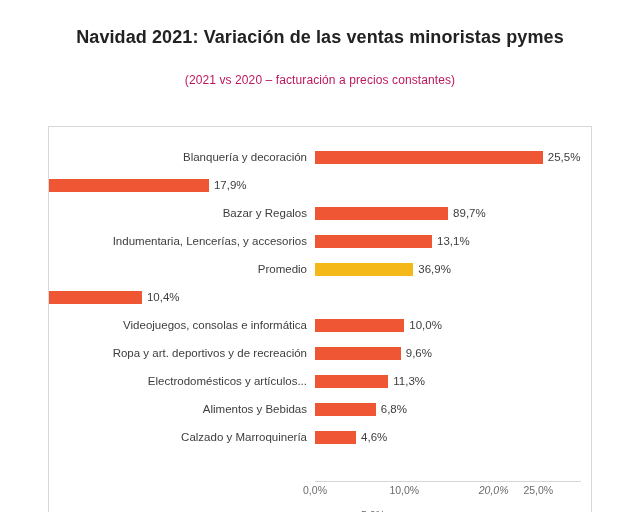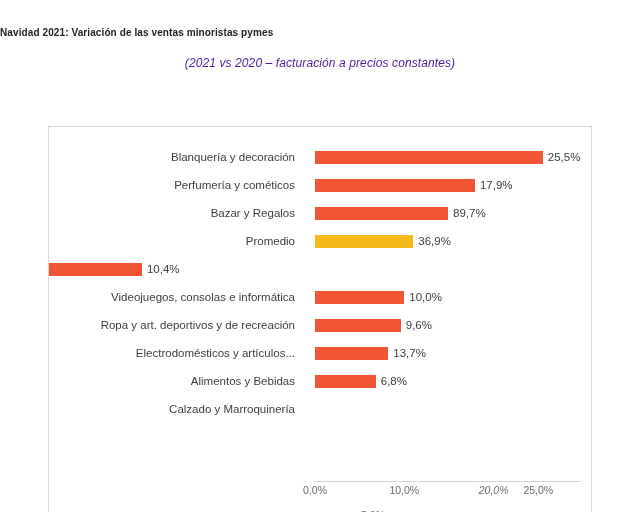--- a/index.html
+++ b/index.html
@@ -14,34 +14,33 @@
     color: #333333;
     overflow: hidden;
   }
   .page {
     position: relative;
     width: 640px;
     height: 512px;
     box-sizing: border-box;
   }
   .title {
-    text-align: left;
-    font-size: 10px;
+    text-align: center;
+    font-size: 18px;
     font-weight: bold;
     color: #222222;
     margin-top: 27px;
     letter-spacing: 0.1px;
   }
   .subtitle {
     text-align: center;
     font-size: 12px;
-    color: #4c1d95;
-    margin-top: 18px;
+    color: #be185d;
+    margin-top: 25px;
     letter-spacing: 0.1px;
-    font-style: italic;
   }
   .chart-card {
     position: absolute;
     left: 48px;
     top: 99px;
     width: 544px;
     height: 398px;
     border: 1px solid #d8d8d8;
     background: #ffffff;
     box-sizing: border-box;
@@ -61,21 +60,21 @@
   }
   .row {
     position: relative;
     height: 28px;
     display: flex;
     align-items: center;
   }
   .cat-label {
     width: 266px;
     text-align: right;
-    padding-right: 20px;
+    padding-right: 8px;
     font-size: 11.5px;
     color: #3d3d3d;
     box-sizing: border-box;
     white-space: nowrap;
     overflow: hidden;
   }
   .bar-zone {
     position: relative;
     height: 28px;
     flex: 1;
@@ -133,34 +132,40 @@
     <div class="plot">
       <div class="rows" id="rows">
           <div class="row">
             <div class="cat-label">Blanquería y decoración</div>
             <div class="bar-zone">
               <div class="bar" style="width: 227.8px;"></div>
               <div class="val-label">25,5%</div>
             </div>
           </div>
           <div class="row">
-            <div class="cat-label">Perfumería y cométicos</div>
             <div class="bar-zone">
               <div class="bar" style="width: 159.907px;"></div>
               <div class="val-label">17,9%</div>
             </div>
           </div>
           <div class="row">
             <div class="cat-label">Bazar y Regalos</div>
             <div class="bar-zone">
               <div class="bar" style="width: 133.107px;"></div>
               <div class="val-label">89,7%</div>
             </div>
           </div>
           <div class="row">
+            <div class="cat-label">Indumentaria, Lencerías, y accesorios</div>
+            <div class="bar-zone">
+              <div class="bar" style="width: 117.027px;"></div>
+              <div class="val-label">13,1%</div>
+            </div>
+          </div>
+          <div class="row">
             <div class="cat-label">Promedio</div>
             <div class="bar-zone">
               <div class="bar avg" style="width: 98.2667px;"></div>
               <div class="val-label">36,9%</div>
             </div>
           </div>
           <div class="row">
             <div class="bar-zone">
               <div class="bar" style="width: 92.9067px;"></div>
               <div class="val-label">10,4%</div>
@@ -177,32 +182,36 @@
             <div class="cat-label">Ropa y art. deportivos y de recreación</div>
             <div class="bar-zone">
               <div class="bar" style="width: 85.76px;"></div>
               <div class="val-label">9,6%</div>
             </div>
           </div>
           <div class="row">
             <div class="cat-label">Electrodomésticos y artículos...</div>
             <div class="bar-zone">
               <div class="bar" style="width: 73.2533px;"></div>
-              <div class="val-label">13,7%</div>
+              <div class="val-label">11,3%</div>
             </div>
           </div>
           <div class="row">
             <div class="cat-label">Alimentos y Bebidas</div>
             <div class="bar-zone">
               <div class="bar" style="width: 60.7467px;"></div>
               <div class="val-label">6,8%</div>
             </div>
           </div>
           <div class="row">
             <div class="cat-label">Calzado y Marroquinería</div>
+            <div class="bar-zone">
+              <div class="bar" style="width: 41.0933px;"></div>
+              <div class="val-label">4,6%</div>
+            </div>
           </div>
         </div>
       <div class="axis">
         <div class="axis-line"></div>
         <div id="ticks">
             <div class="tick" style="left: 0px;">0,0%</div>
             <div class="tick" style="left: 58px; margin-top: 25px;">5,0%</div>
             <div class="tick" style="left: 89.3333px;">10,0%</div>
             <div class="tick" style="left: 134px; margin-top: 27px;">15,0%</div>
             <div class="tick" style="left: 178.667px; font-style: italic;">20,0%</div>

